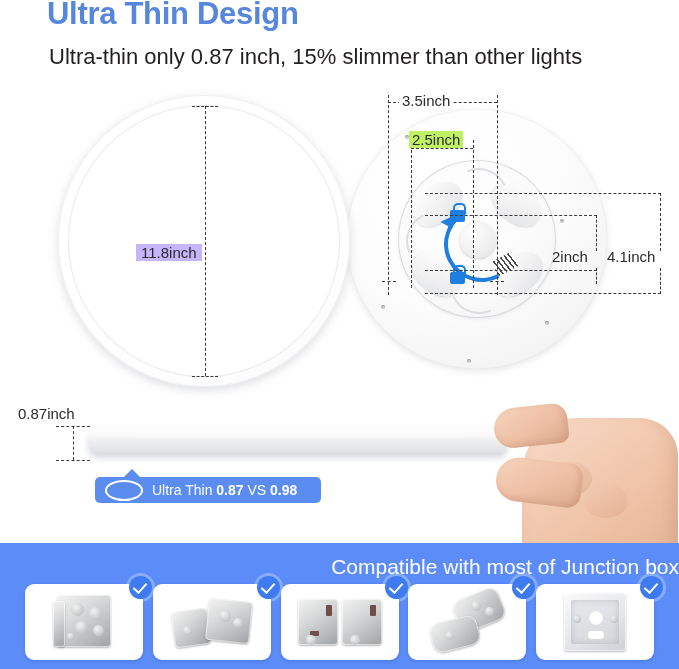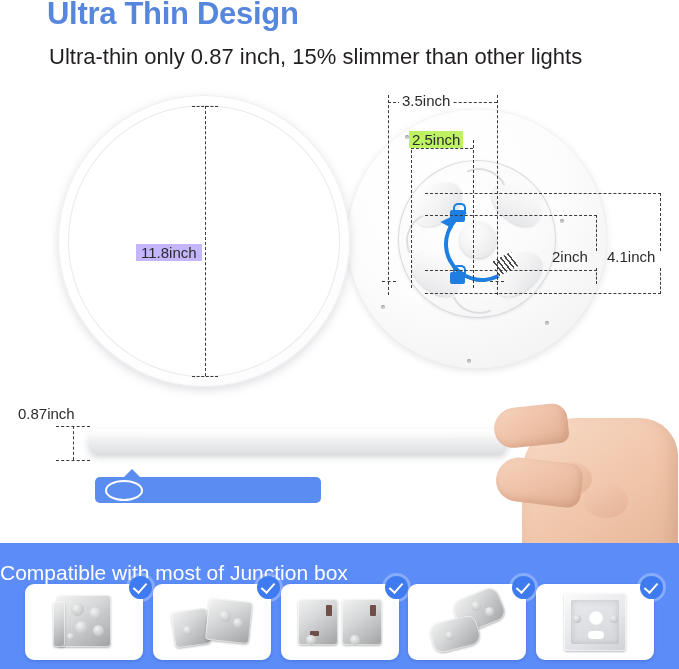--- a/index.html
+++ b/index.html
@@ -125,21 +125,21 @@
   #f-thumb{left:30px;top:60px;width:86px;height:44px;border-radius:24px 14px 14px 22px;
            transform:rotate(7deg);}
   .knuckle{position:absolute;width:44px;height:34px;border-radius:50%;
            background:linear-gradient(150deg,#f3cdb4,#e3b093);opacity:.85;}
 
   
   #banner{
     position:absolute;left:0;top:543px;width:679px;height:126px;background:#5b8cf8;
   }
   #banner-title{
-    position:absolute;left:0;right:0;top:18px;text-align:left;
+    position:absolute;left:0;right:0;top:12px;text-align:right;
     color:#ffffff;font-size:21px;
   }
   #card-row{
     position:absolute;left:25px;top:41px;width:629px;height:76px;
     display:flex;justify-content:space-between;
   }
   .card{
     position:relative;width:118px;height:76px;border-radius:9px;background:#ffffff;
     box-shadow:0 1px 3px rgba(30,60,130,.25);
     display:flex;align-items:center;justify-content:center;
@@ -311,13 +311,14 @@
              background:#ffffff;box-shadow:none;"></div>
       </div>
       <div class="check-badge"></div>
     </div>
 
   </div>
 </div>
 
 <div id="thin-badge">
   <div id="badge-ellipse"></div>
+  <div id="badge-text">Ultra Thin <b>0.87</b> VS <b>0.98</b></div>
 </div>
 
 </body></html>

